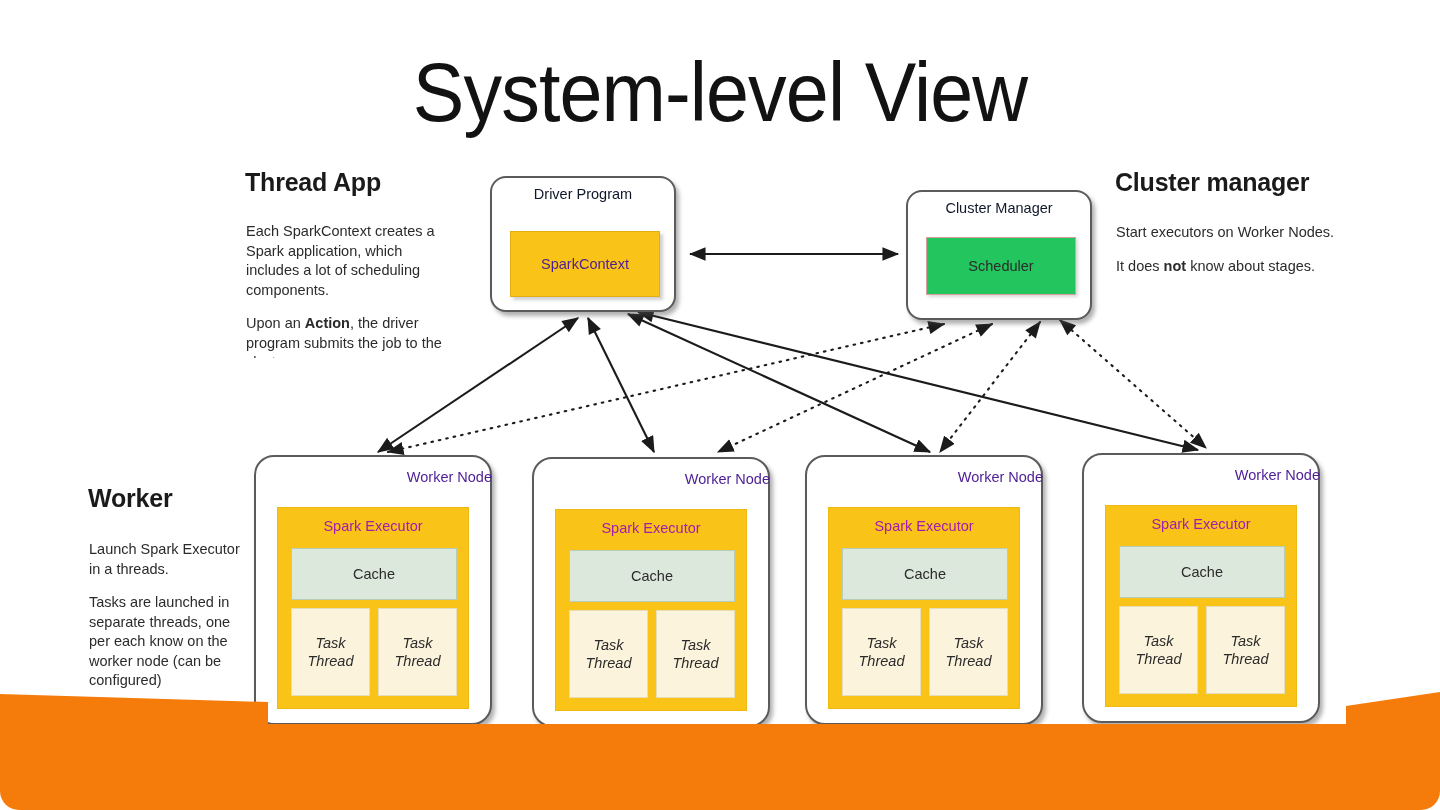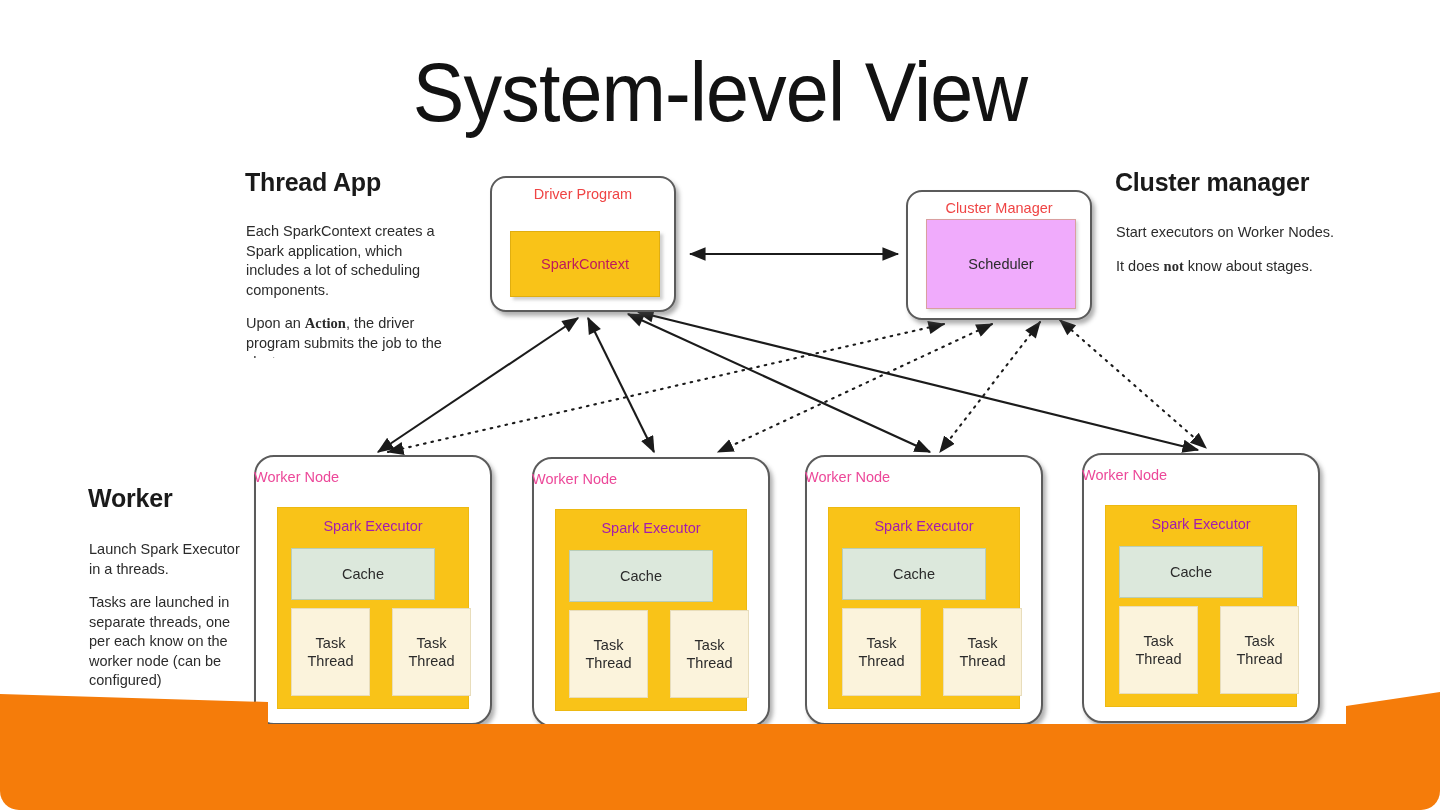--- a/index.html
+++ b/index.html
@@ -37,21 +37,21 @@
   }
   .sec-body{
     position:absolute;
     font-family:"Liberation Sans", sans-serif;
     font-size:14.5px;
     line-height:1.35;
     color:#2b2b2b;
   }
   .sec-body p{margin:4px 0 14px 0;}
   .sec-body p:last-child{margin-bottom:0;}
-  .sec-body b{font-weight:bold;font-family:Liberation Serif, serif;}
+  .sec-body b{font-weight:bold;}
 
   #sparkapp-head{left:245px;top:168px;}
   #sparkapp-body{left:246px;top:218px;width:212px;height:140px;overflow:hidden;}
 
   #cluster-head{left:1115px;top:168px;}
   #cluster-body{left:1116px;top:219px;width:250px;}
 
   #worker-head{left:88px;top:484px;}
   #worker-body{left:89px;top:536px;width:160px;}
 
@@ -62,76 +62,76 @@
     border:2px solid #5b5b5b;
     border-radius:16px;
     box-shadow:3px 4px 4px rgba(80,80,80,0.45);
     box-sizing:border-box;
   }
   .rbox > .rbox-title{
     position:absolute;left:0;right:0;top:10px;
     text-align:center;
     font-family:"Liberation Sans", sans-serif;
     font-size:14.5px;
-    color:#ef4444;
+    color:#0f172a;
   }
 
   #driver-box{left:490px;top:176px;width:186px;height:136px;}
   #driver-box .rbox-title{top:8px;}
   #cm-box{left:906px;top:190px;width:186px;height:130px;}
   #cm-box .rbox-title{top:8px;}
 
   .inner-box{
     position:absolute;
     box-sizing:border-box;
     display:flex;align-items:center;justify-content:center;
     font-family:"Liberation Sans", sans-serif;
     font-size:14.5px;
     color:#2b2b2b;
   }
   #sparkcontext-box{
     left:18px;top:53px;width:150px;height:66px;
     background:#F9C318;border:1px solid #E0AE10;
     box-shadow:3px 3px 3px rgba(120,120,120,0.35);
-    color:#be185d;
+    color:#4c1d95;
   }
   #scheduler-box{
-    left:18px;top:27px;width:150px;height:90px;
-    background:#f0abfc;border:1px solid #D99F9F;
+    left:18px;top:45px;width:150px;height:58px;
+    background:#22c55e;border:1px solid #D99F9F;
     box-shadow:2px 2px 3px rgba(130,130,130,0.3);
     color:#2b2b2b;
   }
 
   
   .worker{
     position:absolute;
     width:238px;height:270px;
   }
   .worker .rbox{left:0;top:0;width:238px;height:270px;border-radius:20px;}
   .worker .wn-title{
-    position:absolute;left:0;right:0;top:14px;text-align:left;
-    font-family:"Liberation Sans", sans-serif;font-size:14.5px;color:#ec4899;
+    position:absolute;left:0;right:0;top:14px;text-align:right;
+    font-family:"Liberation Sans", sans-serif;font-size:14.5px;color:#4c1d95;
   }
   .executor{
     position:absolute;left:23px;top:52px;width:192px;height:202px;
     background:#F9C318;border:1px solid #EDB912;box-sizing:border-box;
   }
   .executor .ex-title{
     position:absolute;left:0;right:0;top:10px;text-align:center;
     font-family:"Liberation Sans", sans-serif;font-size:14.5px;color:#a21caf;
   }
   .cache{
-    position:absolute;left:13px;top:40px;width:144px;height:52px;
+    position:absolute;left:13px;top:40px;width:166px;height:52px;
     background:#DCE8DC;border:1px solid #B8CDB8;box-sizing:border-box;
     display:flex;align-items:center;justify-content:center;
     font-family:"Liberation Sans", sans-serif;font-size:14.5px;color:#2b2b2b;
   }
   .threads{
-    position:absolute;left:13px;top:100px;width:180px;height:88px;
-    display:flex;justify-content:space-between;
+    position:absolute;left:13px;top:100px;width:166px;height:88px;
+    display:flex;justify-content:space-between;font-style:italic;
   }
   .thread{
     width:79px;height:88px;
     background:#FBF3DC;border:1px solid #E8DDBB;box-sizing:border-box;
     display:flex;align-items:center;justify-content:center;text-align:center;
     font-family:"Liberation Sans", sans-serif;font-size:14.5px;color:#2b2b2b;
     line-height:1.25;
   }
 
   #worker-0{left:254px;top:455px;}

